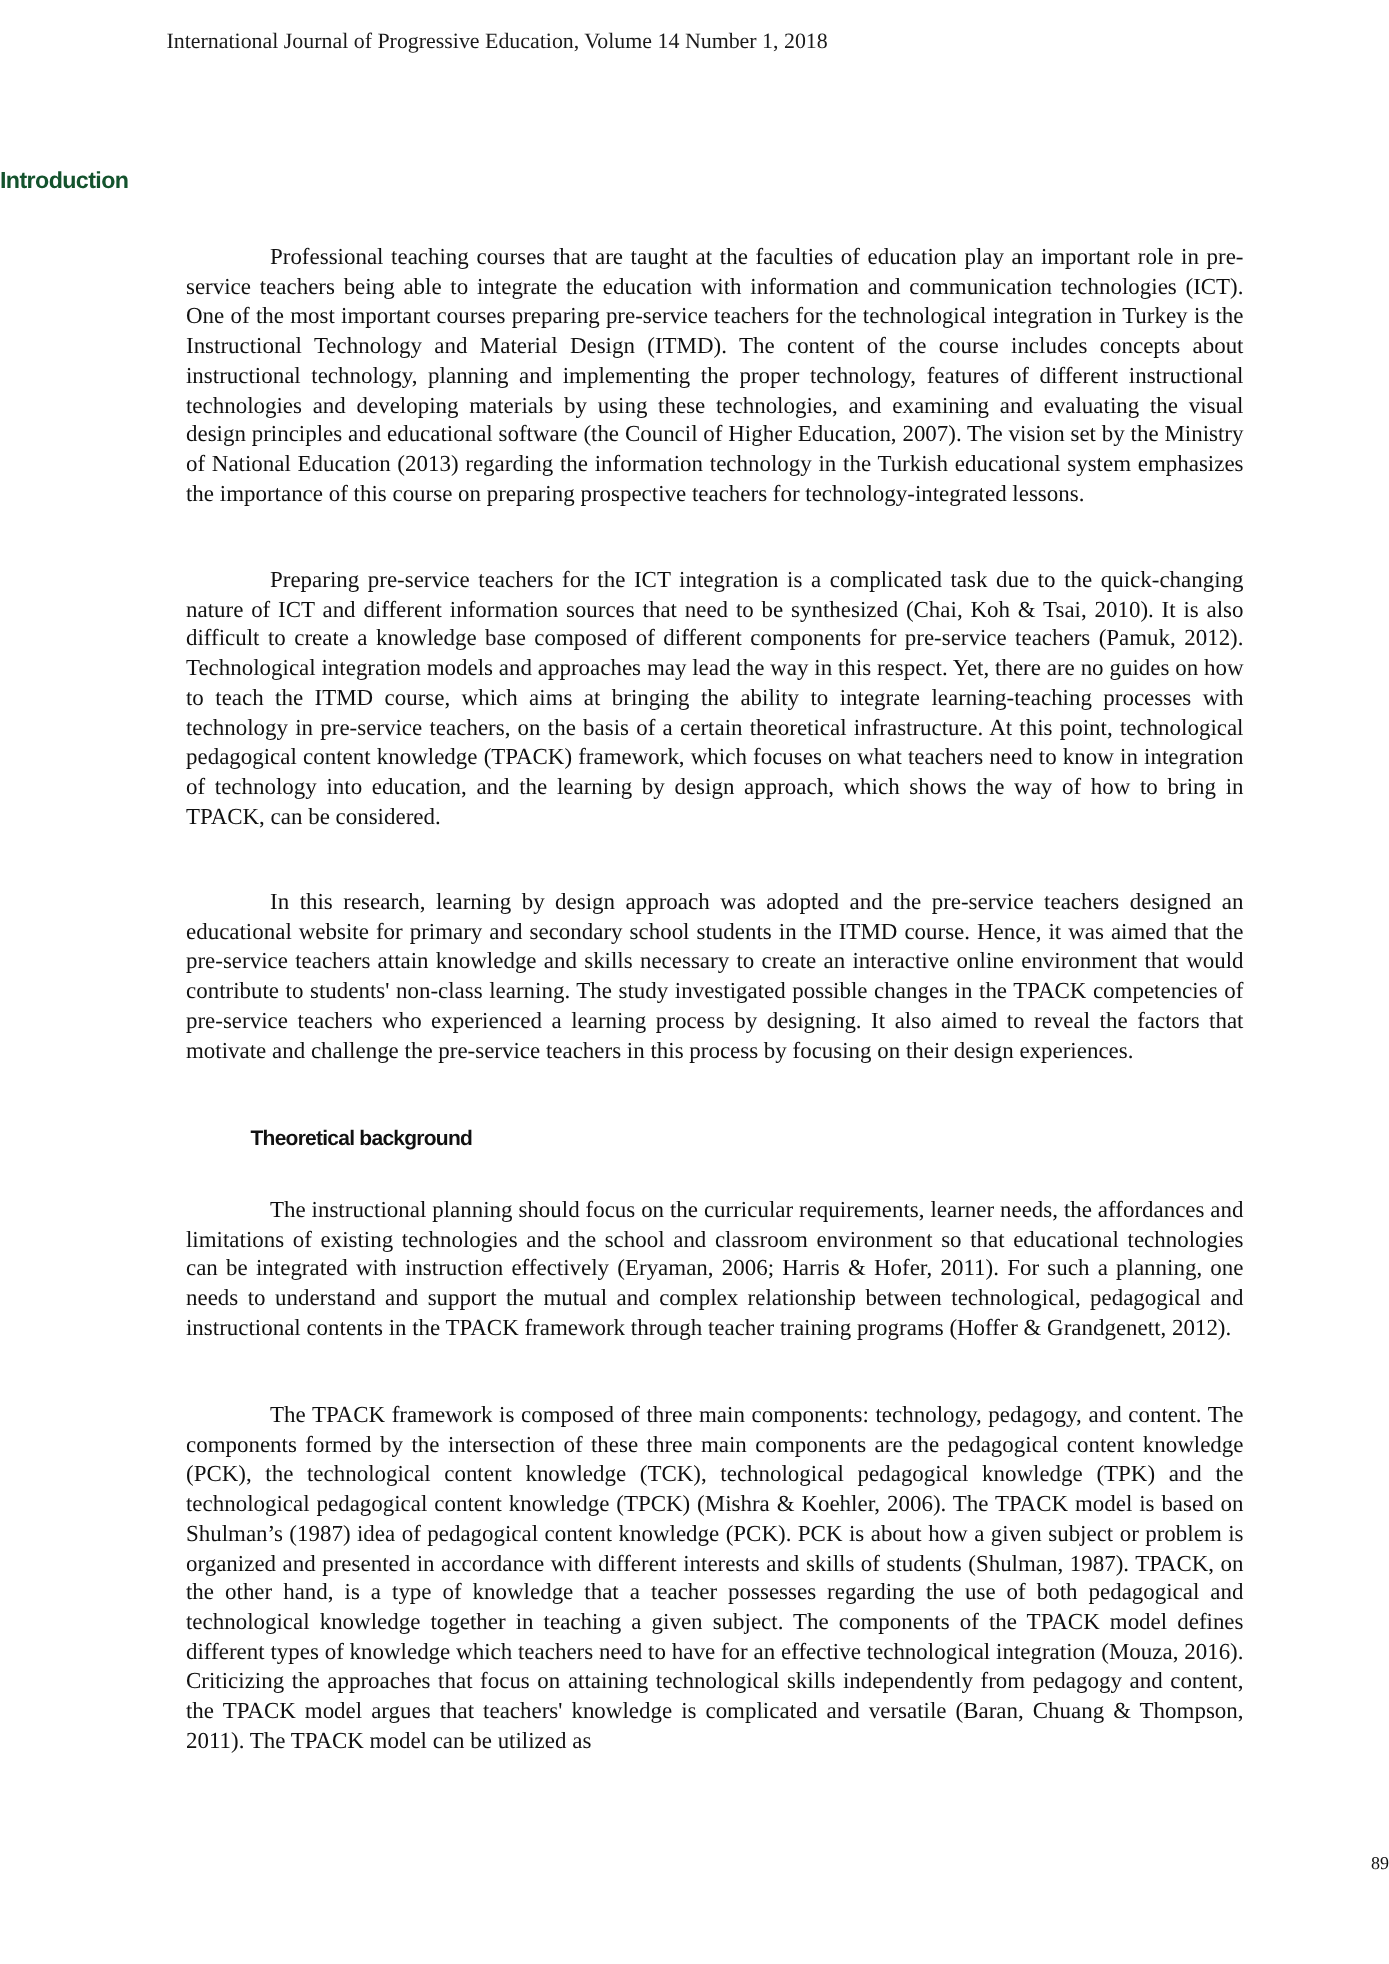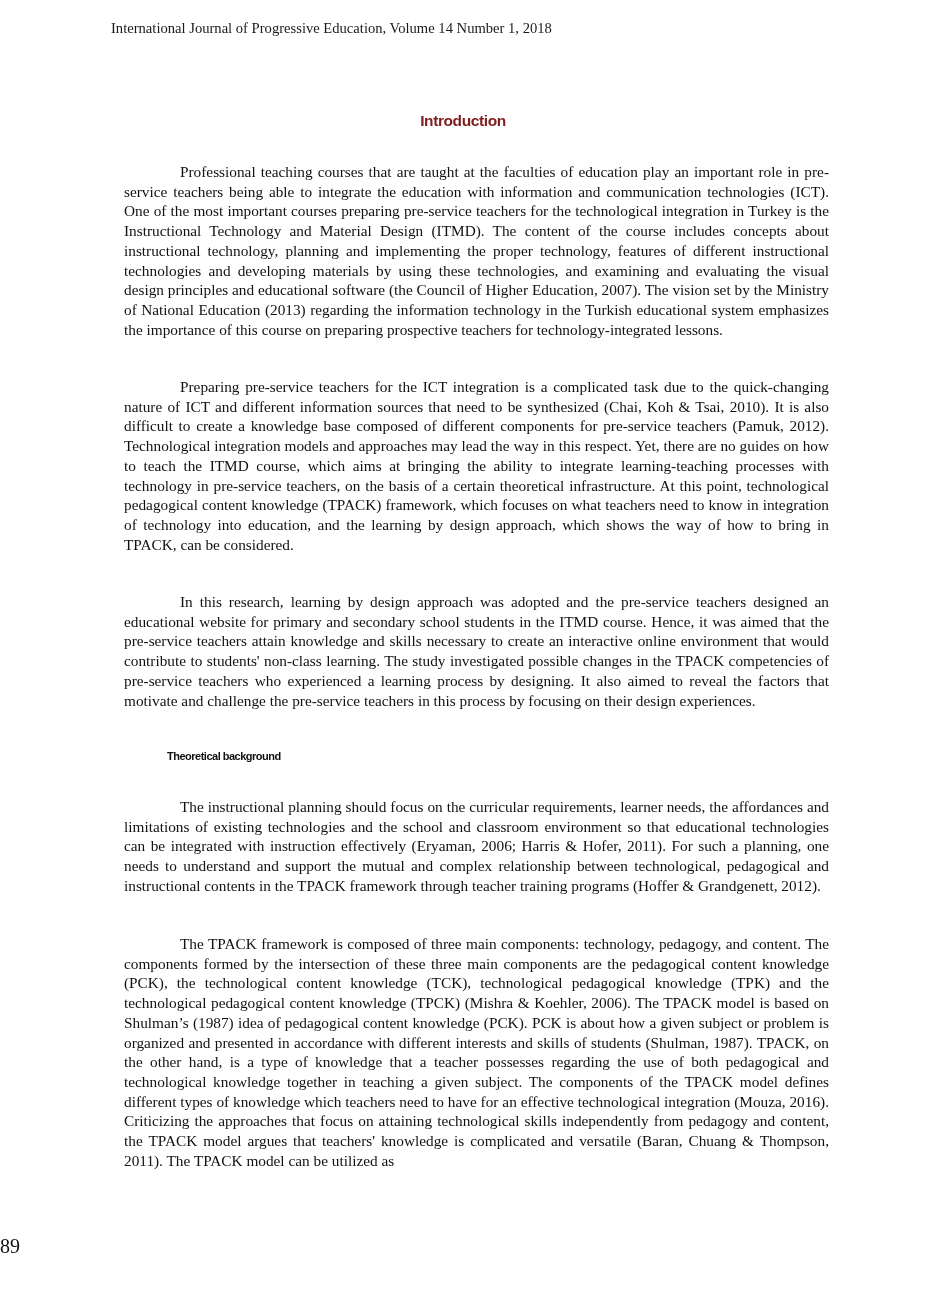--- a/index.html
+++ b/index.html
@@ -27,26 +27,25 @@
     font-size: 14.6px;
     line-height: 17px;
     color: #1a1a1a;
   }
   .running-header div { white-space: nowrap; }
   .section-title {
     position: absolute;
     left: 0;
     width: 926px;
     top: 112px;
-    text-align: center;
     font-family: "Liberation Sans", "DejaVu Sans", sans-serif;
     font-weight: bold;
     font-size: 15.5px;
     letter-spacing: -0.4px;
-    color: #7f1d1d;
+    color: #14532d;
   }
   .body-text {
     position: absolute;
     left: 124px;
     width: 705px;
     font-size: 15.3px;
     line-height: 19.7px;
     text-align: justify;
   }
   .body-text p {
@@ -57,33 +56,33 @@
   }
   .para-1 { top: 162px; }
   .para-2 { top: 377px; }
   .para-3 { top: 592px; }
   .subsection-title {
     position: absolute;
     left: 167px;
     top: 750px;
     font-family: "Liberation Sans", "DejaVu Sans", sans-serif;
     font-weight: bold;
-    font-size: 11px;
+    font-size: 14px;
     letter-spacing: -0.5px;
     color: #111;
   }
   .para-4 { top: 797px; }
   .para-5 { top: 934px; }
   .page-number {
     position: absolute;
     left: 0;
     width: 926px;
     top: 1235px;
-    text-align: left;
-    font-size: 20px;
+    text-align: right;
+    font-size: 12px;
     color: #111;
   }
 </style>
 </head>
 <body>
 
 <div class="page">
 
   <div class="running-header">
     <div>International Journal of Progressive Education, Volume 14 Number 1, 2018</div>

